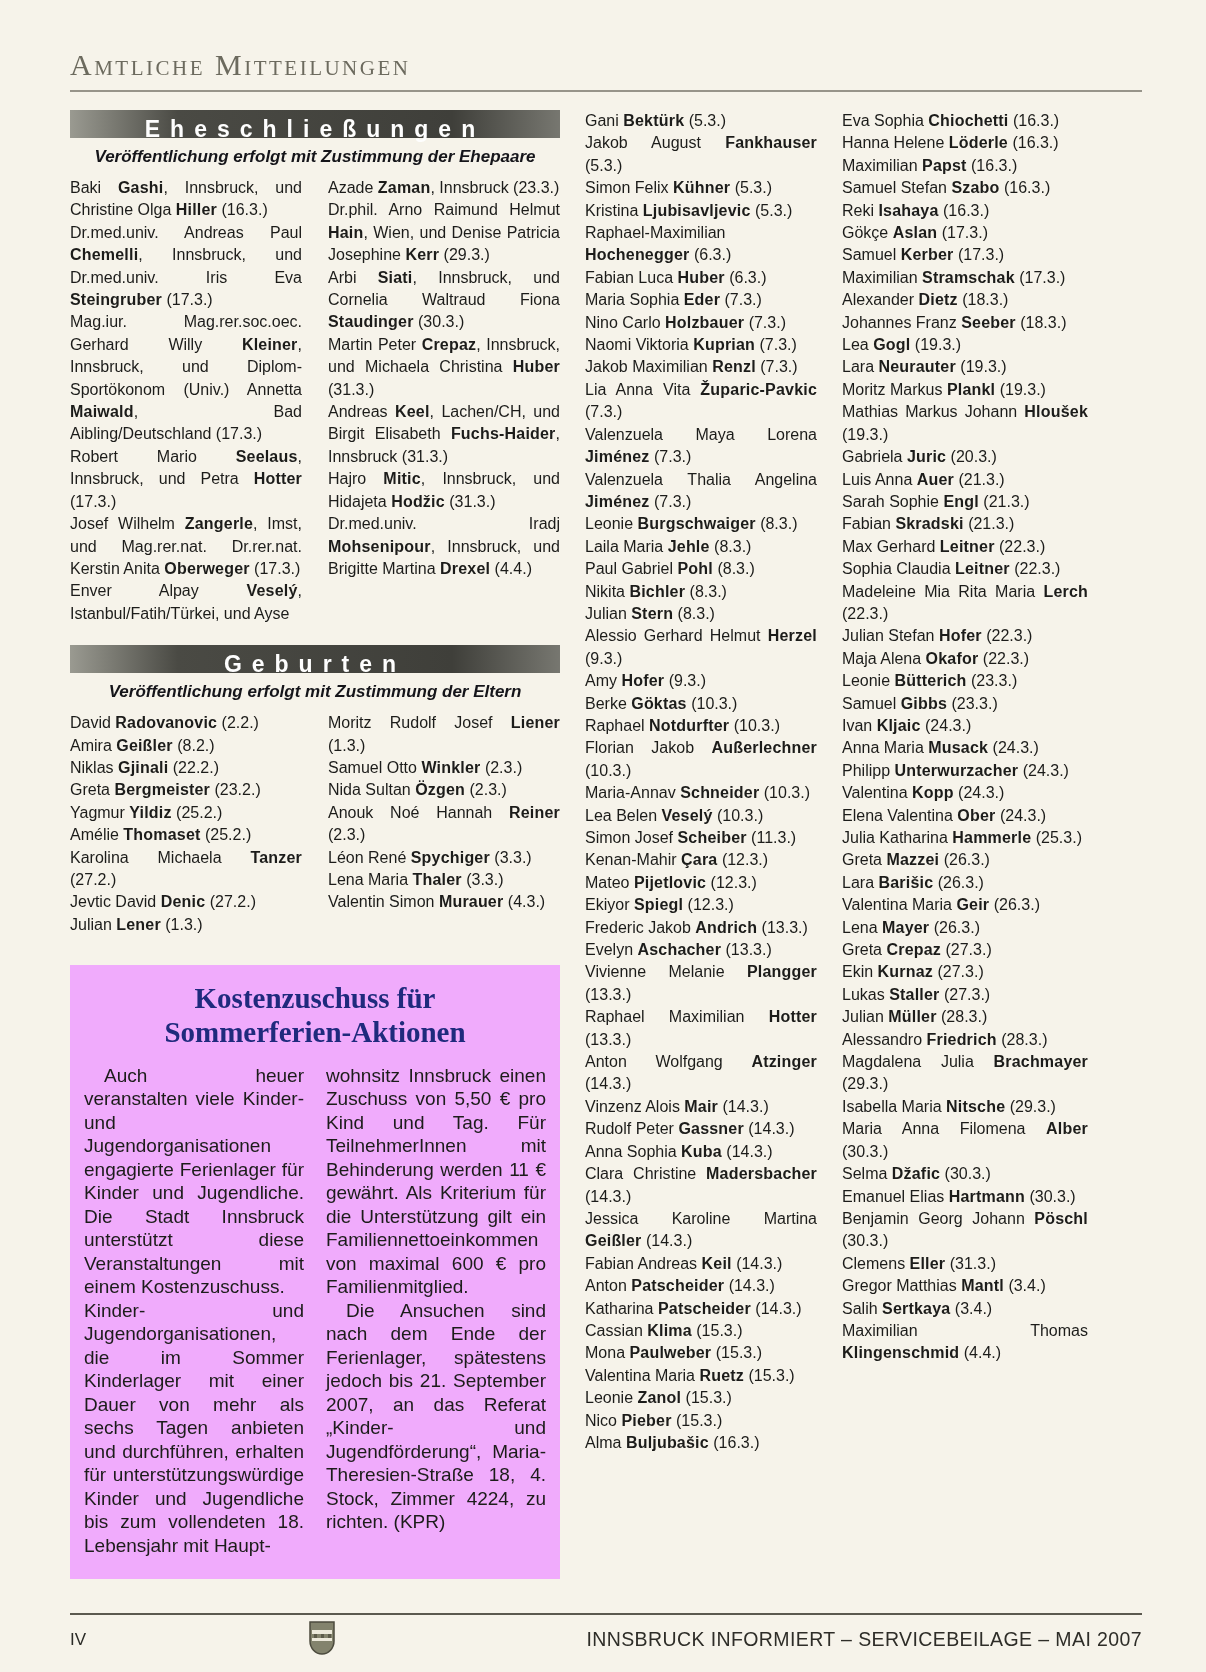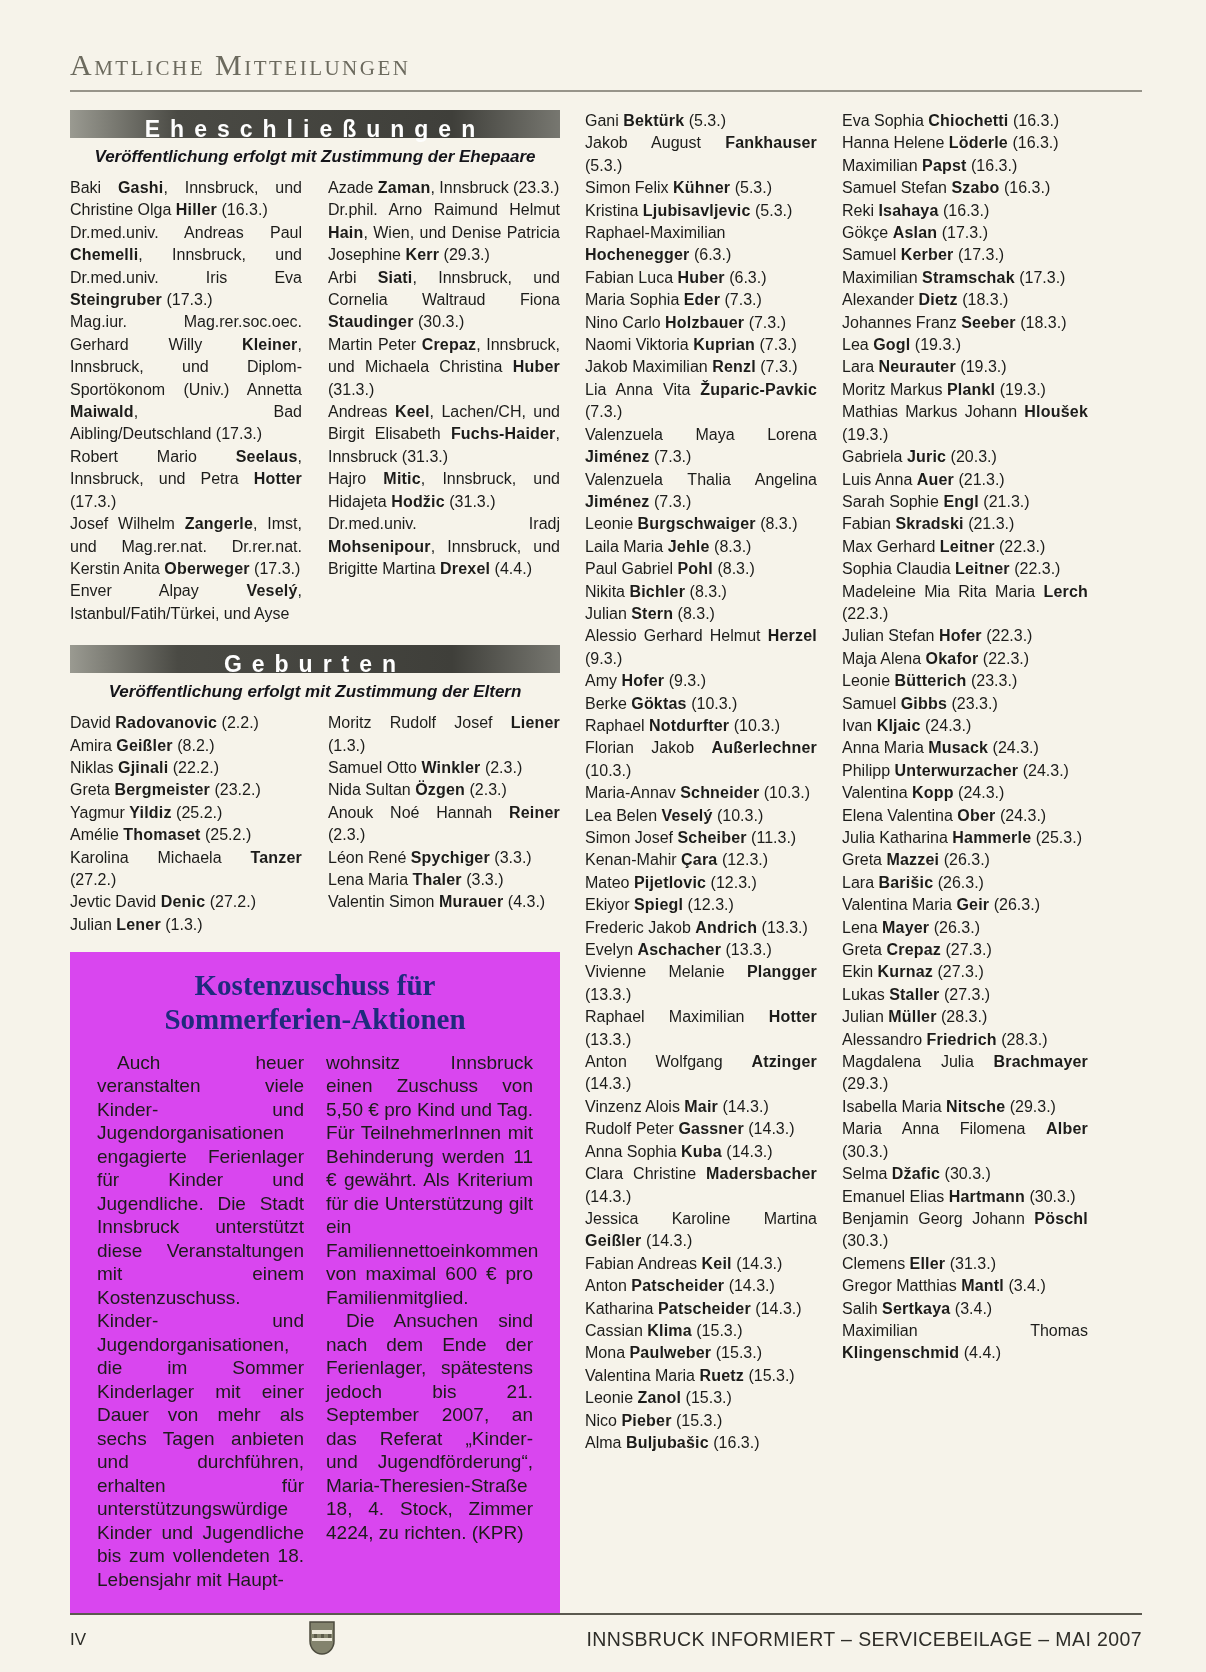--- a/index.html
+++ b/index.html
@@ -34,21 +34,21 @@
   }
   .two-col { display:flex; gap:26px; }
   .two-col .col { flex:1; min-width:0; }
 
   .entry { text-align:justify; font-size:16px; line-height:22.4px; hyphens:manual; }
   .entry b { letter-spacing:.2px; }
 
   .births-section { margin-top:20px; }
 
   
-  .promo-box { background:#d946ef; margin-top:16px; padding:16px 27px 22px; }
+  .promo-box { background:#f0abfc; margin-top:29px; padding:16px 14px 22px; }
   .promo-title {
     font-family:"Liberation Serif","DejaVu Serif",serif;
     font-weight:bold; color:#1f2a7d; text-align:center;
     font-size:29px; line-height:1.18;
   }
   .promo-cols { display:flex; gap:22px; margin-top:14px; }
   .promo-cols .col { flex:1; min-width:0; }
   .promo-p { text-align:justify; font-size:19px; line-height:23.5px; }
   .promo-cols .col.c1 .promo-p:nth-child(1) { text-indent:20px; }
   .promo-cols .col.c2 .promo-p:nth-child(2) { text-indent:20px; }

